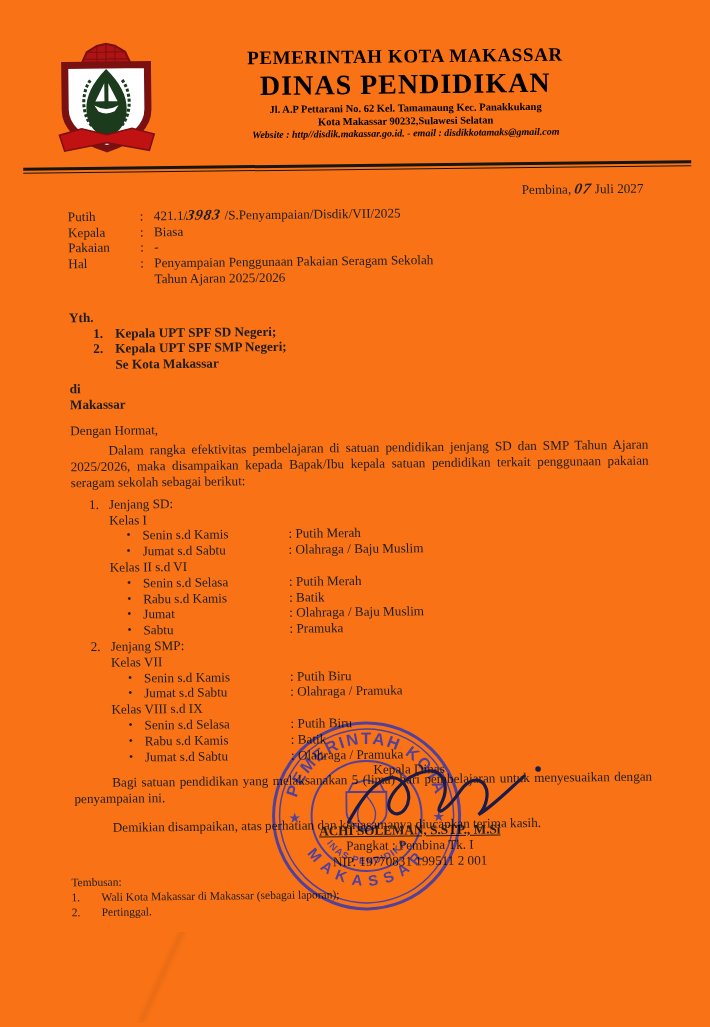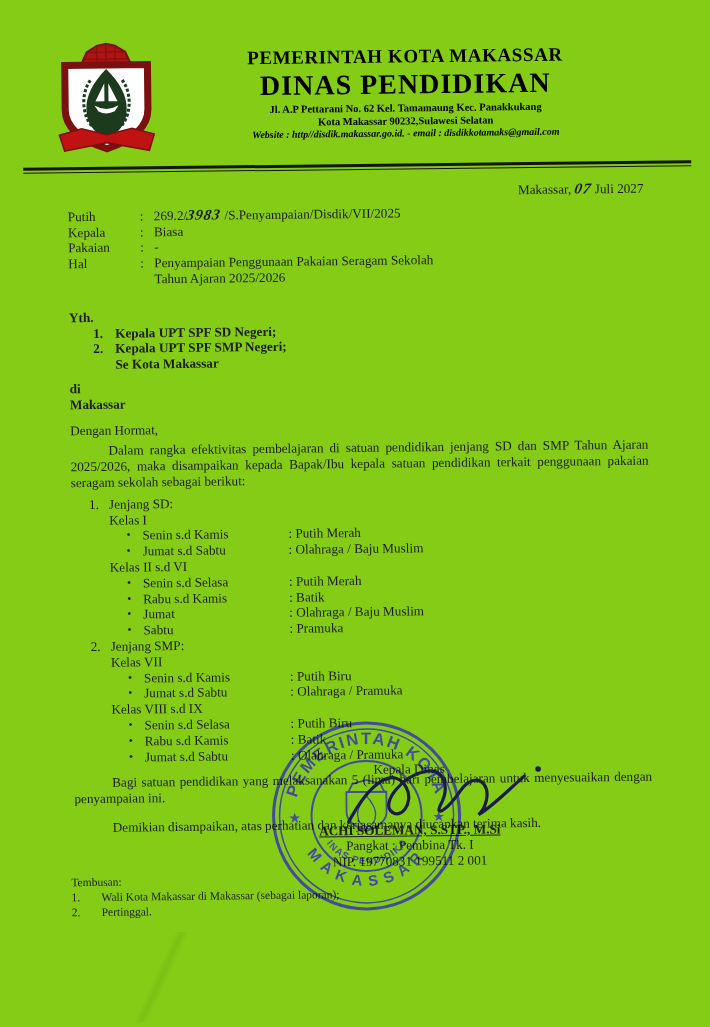--- a/index.html
+++ b/index.html
@@ -1,17 +1,17 @@
 <!DOCTYPE html>
 <html><head>
 <meta charset="utf-8">
 <style>
   html,body{margin:0;padding:0;background:#e9e9e9;}
   .paper{
-    position:relative;width:710px;height:1027px;background:#84cc16;
+    position:relative;width:710px;height:1027px;background:#f97316;
     overflow:hidden;font-family:"Liberation Serif",serif;color:#1d1d1d;
   }
   .tilt{position:absolute;inset:0;transform:rotate(-0.65deg);transform-origin:50% 40%;}
   
   .letterhead{display:flex;align-items:flex-start;padding:36px 40px 0 54px;}
   .logo{flex:0 0 114px;}
   .lh-text{flex:1;text-align:center;padding-top:10px;transform:translateX(-10px);color:#000;}
   .lh-gov{font-size:19px;font-weight:bold;letter-spacing:.6px;}
   .lh-dept{font-size:28px;font-weight:bold;letter-spacing:1px;margin-top:1px;}
   .lh-addr{font-size:10.5px;font-weight:bold;margin-top:2px;}
@@ -75,30 +75,30 @@
       <div class="lh-addr">Jl. A.P Pettarani No. 62 Kel. Tamamaung Kec. Panakkukang</div>
       <div class="lh-addr">Kota Makassar 90232,Sulawesi Selatan</div>
       <div class="lh-web">Website : http//disdik.makassar.go.id. - email : disdikkotamaks@gmail.com</div>
     </div>
   </div>
   <div class="rule"></div>
 
   <div class="content">
 
     <div class="dateline">
-      <span>Makassar,</span>
+      <span>Pembina,</span>
       <span class="hand">07</span>
       <span>Juli 2027</span>
     </div>
 
     <div class="meta">
       <div class="meta-row">
         <span>Putih</span>
         <span>:</span>
-        <span><span>269.2/</span><span class="hand">3983</span> <span>/S.Penyampaian/Disdik/VII/2025</span></span>
+        <span><span>421.1/</span><span class="hand">3983</span> <span>/S.Penyampaian/Disdik/VII/2025</span></span>
       </div>
       <div class="meta-row">
         <span>Kepala</span>
         <span>:</span>
         <span>Biasa</span>
       </div>
       <div class="meta-row">
         <span>Pakaian</span>
         <span>:</span>
         <span>-</span>

